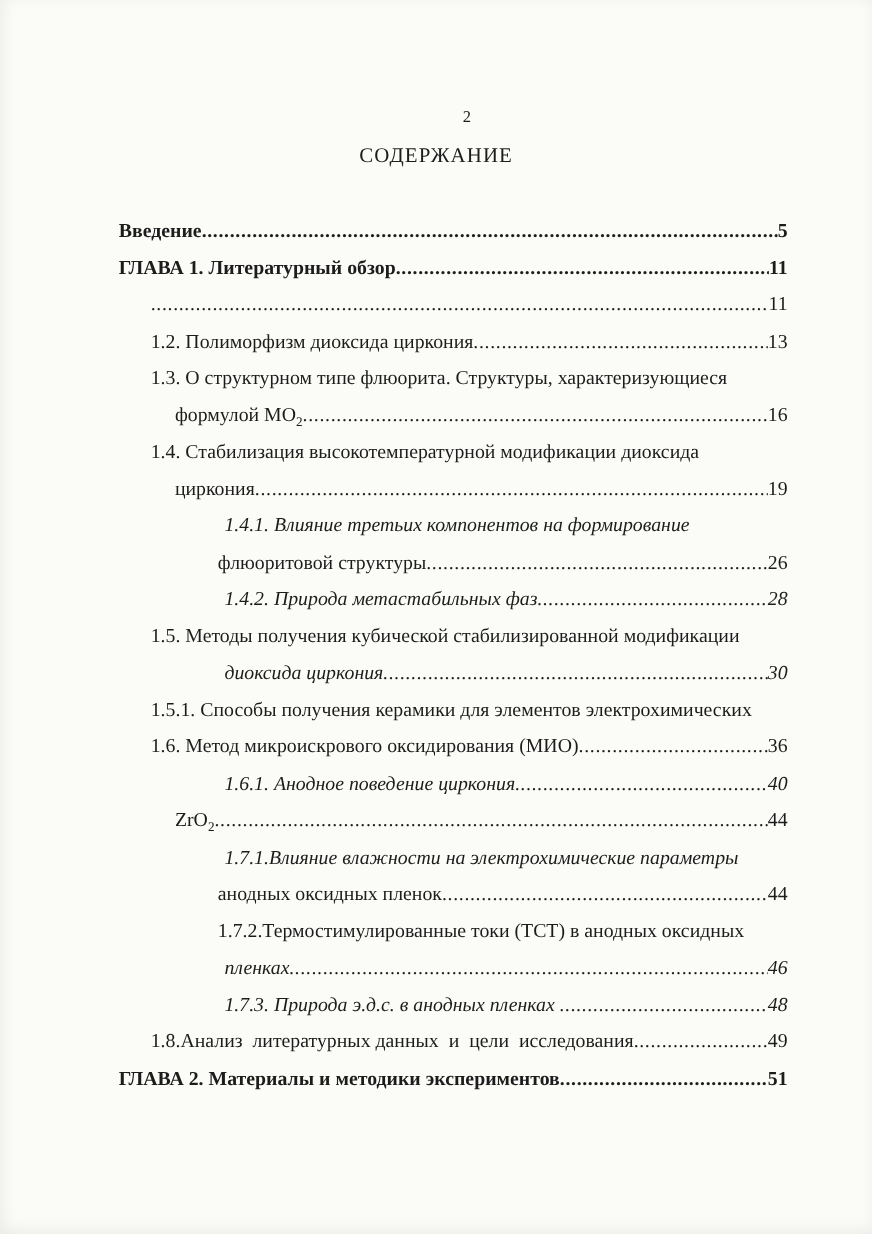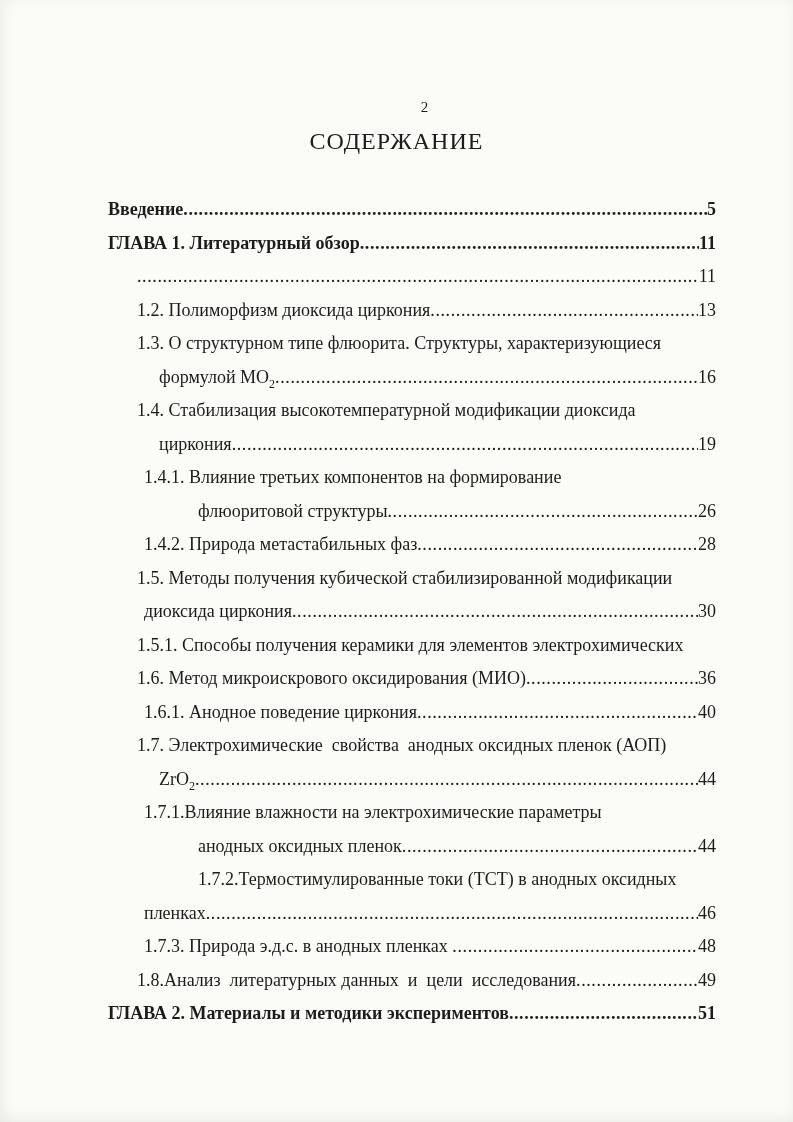--- a/index.html
+++ b/index.html
@@ -15,21 +15,21 @@
   }
   .header { width: 793px; text-align: center; }
   .page-number {
     padding-top: 100px;
     font-size: 15px;
     line-height: 1;
     transform: translateX(28px);
   }
   .doc-title {
     margin-top: 14px;
-    font-size: 24px;
+    font-size: 19px;
     line-height: 25px;
     letter-spacing: 1px;
   }
   .toc {
     margin: 39px 77px 0 108px;
   }
   .toc-line {
     display: flex;
     align-items: baseline;
     height: 33.5px;
@@ -45,21 +45,21 @@
     min-width: 0;
   }
   .leader::after {
     content: ".......................................................................................................................................................";
     letter-spacing: 0.6px;
   }
   .pageno { flex: 0 0 auto; white-space: pre; }
   .ind-0 { margin-left: 0; font-weight: bold; }
   .ind-1 { margin-left: 29px; }
   .ind-2 { margin-left: 51px; justify-content: flex-end; }
-  .ind-3 { margin-left: 36px; }
+  .ind-3 { margin-left: 96px; font-style: italic; }
   .ind-4 { margin-left: 90px; }
 </style>
 </head>
 <body>
 
 <div class="header">
   <div class="page-number">2</div>
   <div class="doc-title">СОДЕРЖАНИЕ</div>
 </div>
 
@@ -143,23 +143,20 @@
       <span class="leader"></span>
       <span class="pageno">36</span>
     </div>
 
   <div class="toc-line ind-3">
       <span class="toc-text"><span class="t-main">1.6.1. Анодное поведение циркония</span></span>
       <span class="leader"></span>
       <span class="pageno">40</span>
     </div>
 
-  <div class="toc-line ind-1">
-      <span class="toc-text"><span class="t-main">1.7. Электрохимические  свойства  анодных оксидных пленок (АОП)</span></span>
-    </div>
 
   <div class="toc-line ind-2">
       <span class="toc-text"><span class="t-main">ZrO</span><sub class="t-sub">2</sub></span>
       <span class="leader"></span>
       <span class="pageno">44</span>
     </div>
 
   <div class="toc-line ind-3">
       <span class="toc-text"><span class="t-main">1.7.1.Влияние влажности на электрохимические параметры</span></span>
     </div>

